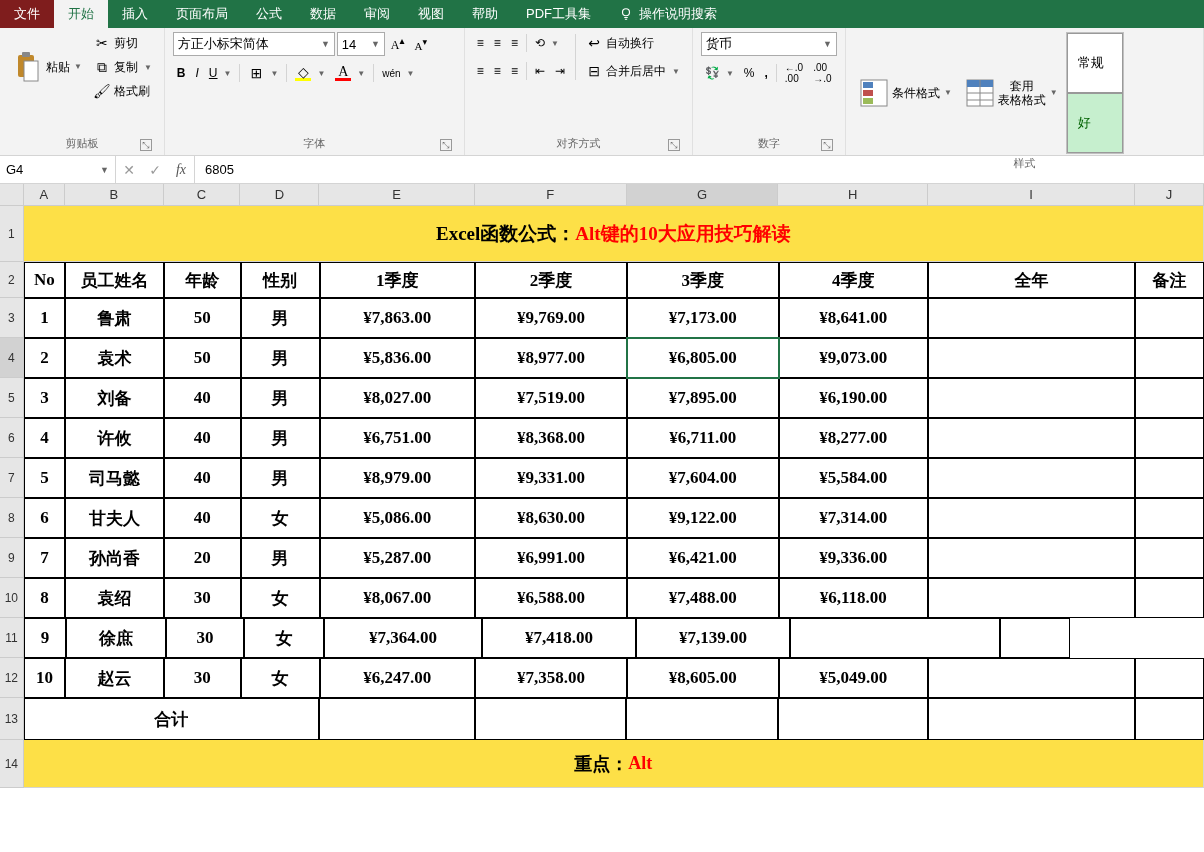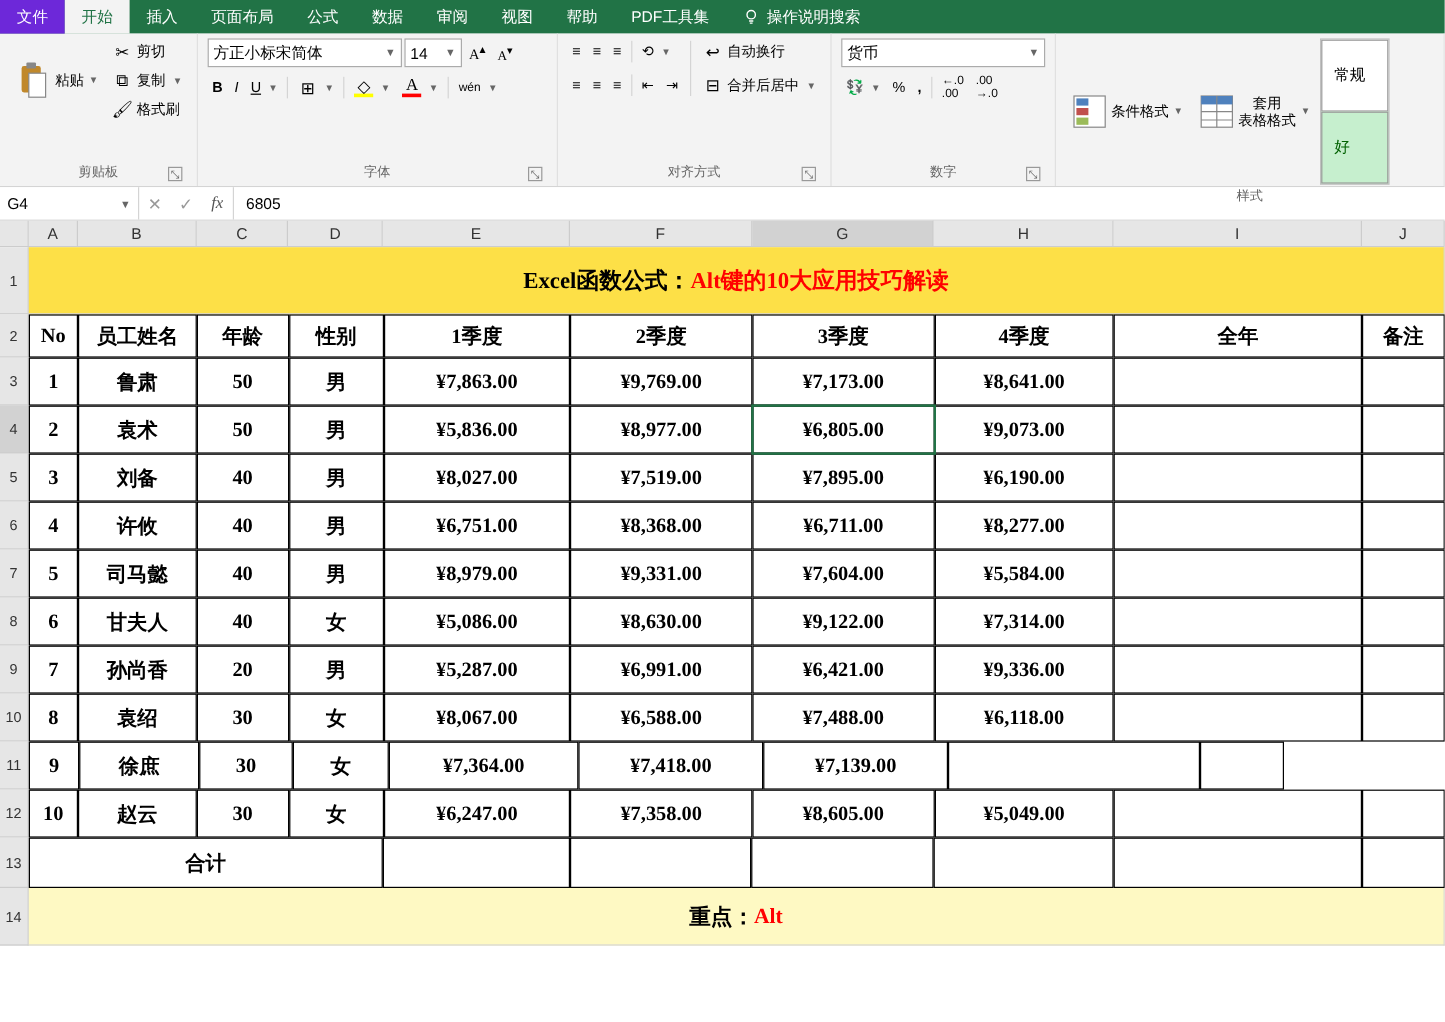--- a/index.html
+++ b/index.html
@@ -2,21 +2,21 @@
 <html><head>
 <meta charset="utf-8">
 <style>
 * { box-sizing: border-box; margin: 0; padding: 0; }
 body { font-family: "Microsoft YaHei", Arial, sans-serif; font-size: 12px; background: #fff; overflow: hidden; width: 1204px; height: 852px; }
 
 
 .tabs { background: #217346; color: #fff; display: flex; height: 28px; align-items: center; }
 .tab { padding: 0 14px; height: 28px; display: flex; align-items: center; cursor: pointer; font-size: 13px; }
 .tab.active { background: #f3f3f3; color: #217346; }
-.tab.file { background: #6d28d9; }
+.tab.file { background: #7f1d1d; }
 .tell-me { display: flex; align-items: center; margin-left: 14px; gap: 6px; font-size: 13px; }
 .bulb { width: 14px; height: 14px; }
 
 
 .ribbon { background: #f3f3f3; border-bottom: 1px solid #d4d4d4; display: flex; height: 128px; }
 .group { border-right: 1px solid #e0e0e0; padding: 4px 8px 0 8px; display: flex; flex-direction: column; justify-content: space-between; position: relative; }
 .group-body { display: flex; gap: 4px; }
 .group-label { text-align: center; font-size: 11px; color: #666; padding: 2px 0 4px 0; position: relative; }
 .dialog-launcher { position: absolute; right: 4px; bottom: 4px; width: 12px; height: 12px; border: 1px solid #999; font-size: 9px; display: flex; align-items: center; justify-content: center; color: #666; cursor: pointer; }
 
@@ -48,21 +48,21 @@
 .col-h.sel { background: #d2d2d2; }
 
 .rows { }
 .grid-row { display: flex; }
 .row-h { width: 24px; border-right: 1px solid #ccc; border-bottom: 1px solid #ccc; background: #e6e6e6; display: flex; align-items: center; justify-content: center; font-size: 12px; color: #333; cursor: pointer; }
 .row-h.sel { background: #d2d2d2; }
 .cell { border-right: 1px solid #d4d4d4; border-bottom: 1px solid #d4d4d4; display: flex; align-items: center; padding: 0 6px; font-size: 17px; font-family: "SimSun", serif; overflow: hidden; white-space: nowrap; }
 .cell.b { border: 1px solid #000; font-weight: bold; justify-content: center; }
 .cell.title { background: #fde047; font-weight: bold; font-size: 19px; justify-content: center; }
 .cell.title .red { color: #ff0000; }
-.cell.footer { background: #fef9c3; font-weight: bold; font-size: 18px; justify-content: center; }
+.cell.footer { background: #fde047; font-weight: bold; font-size: 18px; justify-content: center; }
 .cell.footer .red { color: #ff0000; }
 .cell.selected { outline: 2px solid #217346; outline-offset: -1px; z-index: 5; position: relative; }
 
 
 .cA { width: 42px; } .cB { width: 100px; } .cC { width: 78px; } .cD { width: 80px; }
 .cE { width: 158px; } .cF { width: 154px; } .cG { width: 154px; } .cH { width: 152px; }
 .cI { width: 210px; } .cJ { width: 70px; }
 
 
 .r-title { height: 56px; }
@@ -236,21 +236,21 @@
             <span>合并后居中</span>
             <span class="drop">▼</span>
           </div>
       </div>
     </div>
     <div class="group-label"><span>对齐方式</span><span class="dialog-launcher">⤡</span></div>
   </div>
 
   <div class="group">
     <div class="stack" style="gap:6px">
-      <div class="combo" style="width:170px">
+      <div class="combo" style="width:136px">
           <span>货币</span>
           <span class="arrow">▼</span>
         </div>
       <div class="row">
         <div class="small-btn">
             <span>💱</span>
             <span class="drop">▼</span>
           </div>
         <div class="small-btn">
             <span>%</span>

